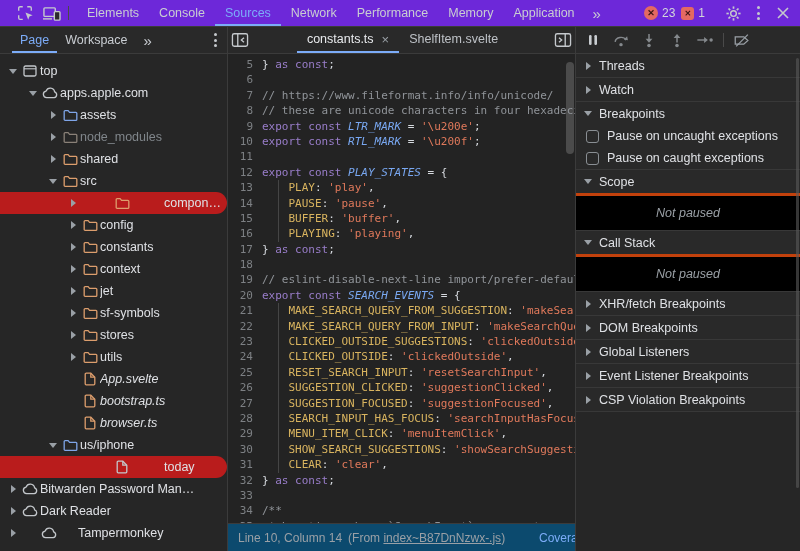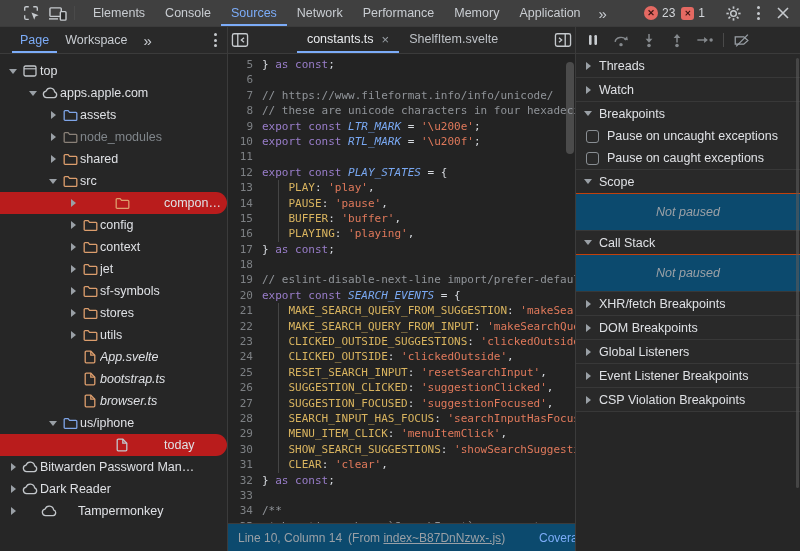--- a/index.html
+++ b/index.html
@@ -4,21 +4,21 @@
 <style>
   * { margin:0; padding:0; box-sizing:border-box; }
   html,body { background:#1a1a1a; }
   .app {
     width:800px; height:551px; background:#282828; color:#dfe1e5;
     font-family:"Liberation Sans", sans-serif; font-size:12.5px;
     display:flex; flex-direction:column; overflow:hidden; position:relative;
     user-select:none;
   }
   
-  .toolbar { height:27px; flex:0 0 27px; display:flex; align-items:stretch; background:#404040; border-bottom:1px solid #3b3b3b; padding-left:18px; }
+  .toolbar { height:27px; flex:0 0 27px; display:flex; align-items:stretch; background:#6d28d9; border-bottom:1px solid #3b3b3b; padding-left:12px; }
   .tb-icon { display:flex; align-items:center; justify-content:center; width:26px; cursor:pointer; }
   .vdiv { width:1px; background:#4a4a4a; margin:6px 4px; }
   .main-tabs { display:flex; align-items:stretch; margin-left:4px; }
   .tab { display:flex; align-items:center; padding:0 10px; color:#c9cdd2; cursor:pointer; border-bottom:2px solid transparent; border-top:2px solid transparent; }
   .tab.active { color:#7cacf8; border-bottom-color:#7cacf8; }
   .more-tabs { display:flex; align-items:center; padding:0 8px; color:#c9cdd2; font-size:15px; cursor:pointer; }
   .tb-right { margin-left:auto; display:flex; align-items:center; padding-right:4px; }
   .badge-group { display:flex; align-items:center; gap:4px; margin-right:6px; cursor:pointer; }
   .err-badge { width:14px; height:14px; border-radius:50%; background:#e46962; display:flex; align-items:center; justify-content:center; color:#3a1513; font-size:9px; font-weight:bold; }
   .iss-badge { width:13px; height:13px; border-radius:3px; background:#e46962; display:flex; align-items:center; justify-content:center; color:#3a1513; font-size:8px; font-weight:bold; }
@@ -62,21 +62,21 @@
   .statusbar { height:28px; flex:0 0 28px; border-top:1px solid #3b3b3b; background:#0c4a6e; display:flex; align-items:center; padding:0 10px; color:#9aa0a6; font-size:12px; position:relative; overflow:hidden; white-space:nowrap; }
   .statusbar .lnk { text-decoration:underline; cursor:pointer; }
   .statusbar .cov { position:absolute; right:-16px; color:#7cacf8; cursor:pointer; }
   
   .sidebar { flex:1; background:#292929; position:relative; overflow:hidden; display:flex; flex-direction:column; }
   .sec { border-bottom:1px solid #383838; }
   .sec-h { height:23px; display:flex; align-items:center; padding-left:7px; gap:6px; cursor:pointer; color:#dfe1e5; }
   .sec-h .arr { width:10px; display:flex; justify-content:center; }
   .cb-row { height:22px; display:flex; align-items:center; gap:8px; padding-left:10px; cursor:pointer; }
   .cbox { width:13px; height:13px; border:1.5px solid #8a8f94; border-radius:3px; background:transparent; }
-  .not-paused { height:37px; background:#0c4a6e; display:flex; align-items:center; justify-content:center; color:#9aa0a6; font-style:italic; border-top:1px solid #c2410c; }
+  .not-paused { height:37px; background:#000000; display:flex; align-items:center; justify-content:center; color:#9aa0a6; font-style:italic; border-top:3px solid #c2410c; }
   .side-rest { flex:1; background:#262626; }
   .side-scrollbar { position:absolute; right:1px; top:4px; width:3px; height:430px; background:#5a5a5a; border-radius:2px; opacity:.6; cursor:pointer; }
 </style>
 </head>
 <body>
 
 <div class="app">
 
   <div class="toolbar">
     <span class="tb-icon">
@@ -308,20 +308,31 @@
         <div class="trow" style="padding-left: 66px;">
           <span class="arr">
             <i class="arr-r"></i>
           </span>
           <span class="tico">
             <svg width="15" height="13" viewBox="0 0 16 14">
               <path d="M1.2 2.8 a1 1 0 0 1 1 -1 h3.2 l1.6 1.8 h6.8 a1 1 0 0 1 1 1 v6.6 a1 1 0 0 1 -1 1 H2.2 a1 1 0 0 1 -1 -1 Z" fill="none" stroke="#dd9e6d" stroke-width="1.4"></path>
             </svg>
           </span>
           <span class="tlabel">config</span>
+        </div>
+        <div class="trow" style="padding-left: 66px;">
+          <span class="arr">
+            <i class="arr-r"></i>
+          </span>
+          <span class="tico">
+            <svg width="15" height="13" viewBox="0 0 16 14">
+              <path d="M1.2 2.8 a1 1 0 0 1 1 -1 h3.2 l1.6 1.8 h6.8 a1 1 0 0 1 1 1 v6.6 a1 1 0 0 1 -1 1 H2.2 a1 1 0 0 1 -1 -1 Z" fill="none" stroke="#dd9e6d" stroke-width="1.4"></path>
+            </svg>
+          </span>
+          <span class="tlabel">constants</span>
         </div>
         <div class="trow" style="padding-left: 66px;">
           <span class="arr">
             <i class="arr-r"></i>
           </span>
           <span class="tico">
             <svg width="15" height="13" viewBox="0 0 16 14">
               <path d="M1.2 2.8 a1 1 0 0 1 1 -1 h3.2 l1.6 1.8 h6.8 a1 1 0 0 1 1 1 v6.6 a1 1 0 0 1 -1 1 H2.2 a1 1 0 0 1 -1 -1 Z" fill="none" stroke="#dd9e6d" stroke-width="1.4"></path>
             </svg>
           </span>

